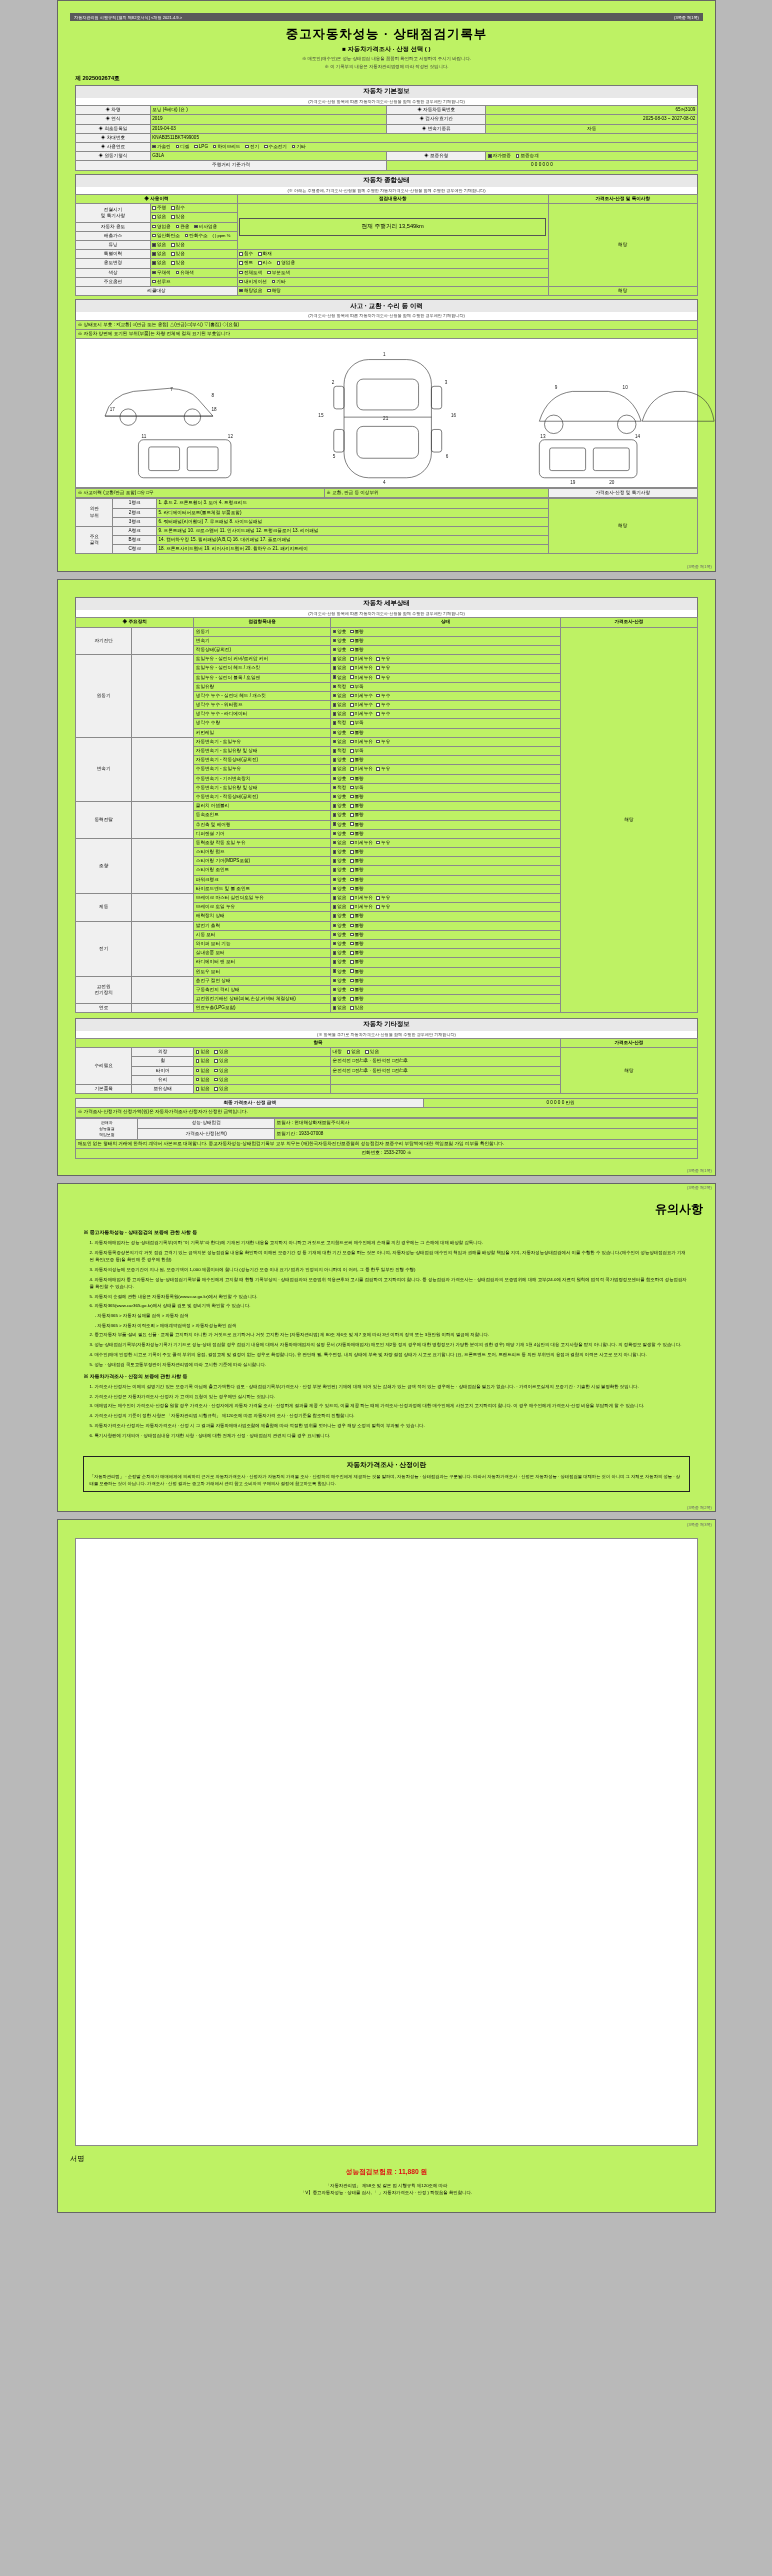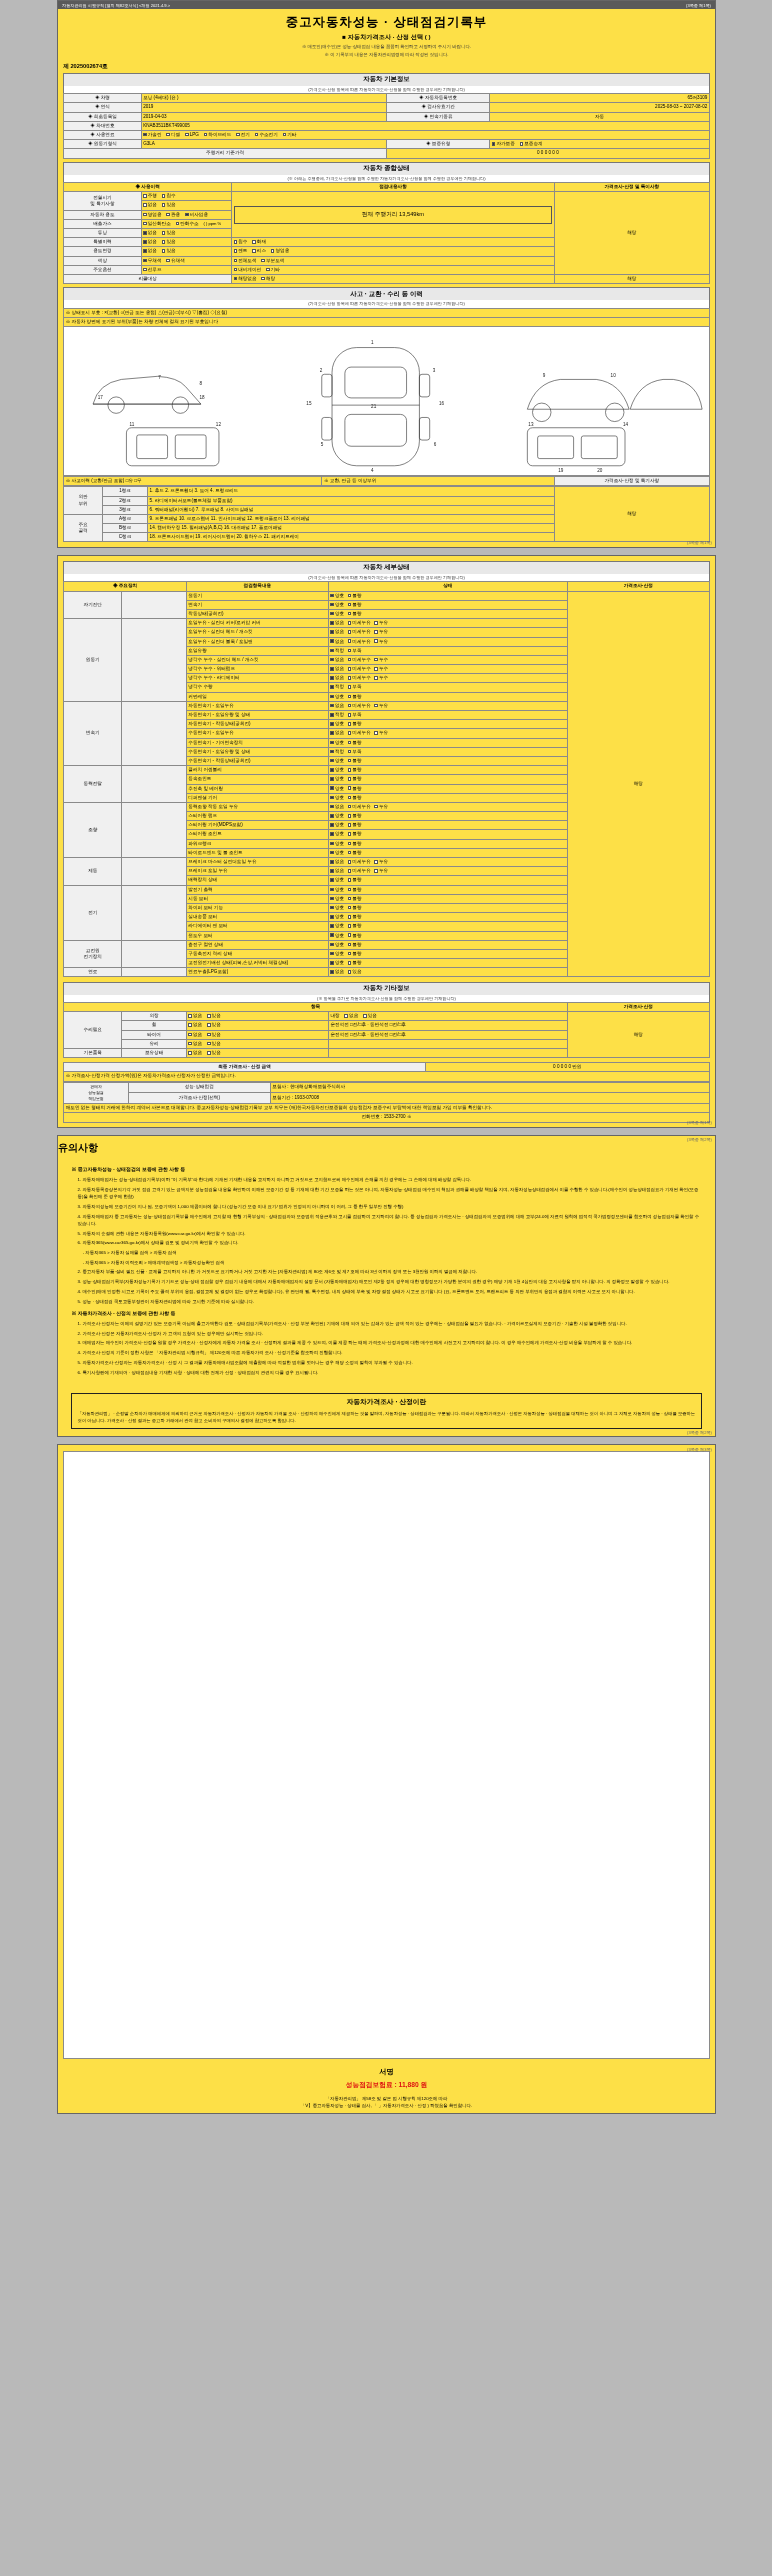--- a/index.html
+++ b/index.html
@@ -5,26 +5,26 @@
   * { box-sizing: border-box; }
   html, body { margin:0; padding:0; }
   body {
     width:773px;
     background:#b9b9b9;
     font-family:"Liberation Sans", sans-serif;
     color:#000;
     font-size:5.7px;
   }
   .page {
-    background:#fde047;
+    background:#bef264;
     border:0.5px solid #666;
     margin:0 auto 7.2px auto;
     width:659px;
     position:relative;
-    padding:0;
+    padding:12px;
   }
   .pgtag { position:absolute; right:3.1px; top:1.5px; font-size:4.1px; color:#666; }
   .pgtag-b { position:absolute; right:3.1px; bottom:1.5px; font-size:4.1px; color:#666; }
 
   
   .topbar {
     background:#5a5a5a; color:#fff; font-size:4.1px; padding:1.5px 4.1px;
     display:flex; justify-content:space-between;
   }
   .doc-title { text-align:center; padding:5.2px 0 1px 0; }
@@ -58,33 +58,33 @@
         vertical-align:-0.5px; background:#fff; }
   .cb.on { background:#333; }
   .cb.on::after{ content:""; }
   .chk { white-space:nowrap; margin-right:3.6px; display:inline-block; font-size:4.6px;}
   .odo { border:0.5px solid #555; text-align:center; font-size:5.7px; padding:4.1px 2.1px; }
 
   
   .diagram-wrap { position:relative; height:149px; border:0.5px solid #8a8a8a; border-top:none; background:#fff; }
 
   
-  .notice-title { text-align:left; font-weight:bold; font-size:10px; padding:5.2px 0 4.1px; }
+  .notice-title { text-align:right; font-weight:bold; font-size:12px; padding:5.2px 0 4.1px; }
   .notice-body { font-size:4.4px; line-height:1.62; padding:2.1px 13.4px 7.2px 13.4px; }
   .notice-body p { margin:0 0 2.6px 0; }
   .notice-h { font-weight:bold; margin:5.2px 0 2.1px 0; font-size:4.9px; }
   .indent1 { padding-left:6.2px; }
   .indent2 { padding-left:11.3px; }
   .box-warn { border:1px solid #222; margin:7.2px 13.4px; padding:4.1px 5.2px; }
   .box-warn .bt { text-align:center; font-weight:bold; font-size:6.7px; padding-bottom:3.1px; }
   .box-warn .bb { font-size:4.3px; line-height:1.65; }
 
   
   .photo-area { border:0.5px solid #8a8a8a; height:608px; margin:5.2px; background:#fff; }
-  .sign-band { text-align:center; font-weight:bold; font-size:7.2px; padding:3.1px 0; }
+  .sign-band { font-weight:normal; font-size:7.2px; padding:3.1px 0; }
   .fee { text-align:center; font-size:6.7px; font-weight:bold; color:#d11; padding:1px 0 4.1px; }
   .footnote { text-align:center; font-size:4.4px; line-height:1.6; padding:1px 5.2px 4.1px; }
 </style>
 </head>
 <body>
 
 <div class="page">
   <div class="topbar">
     <span>자동차관리법 시행규칙 [별지 제82호서식] &lt;개정 2021.4.9.&gt;</span>
     <span>(3쪽중 제1쪽)</span>

